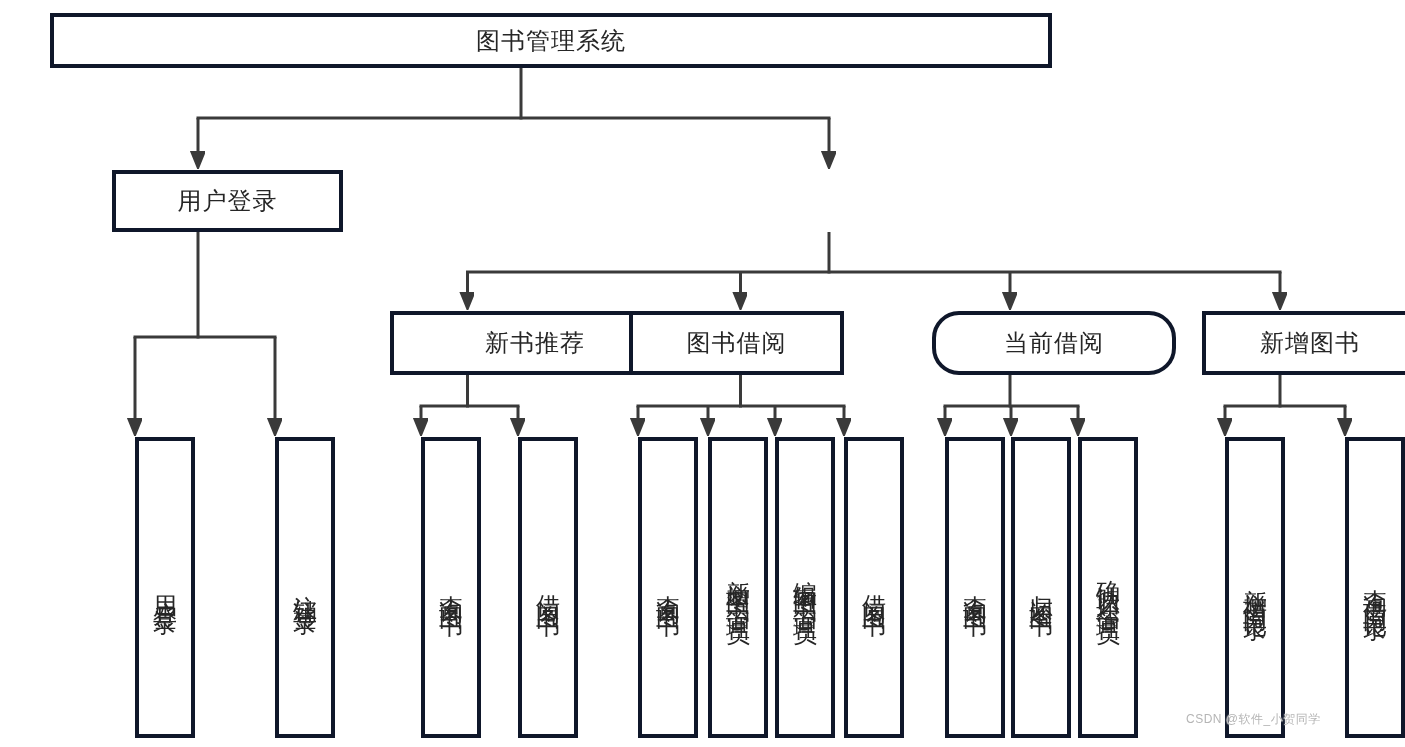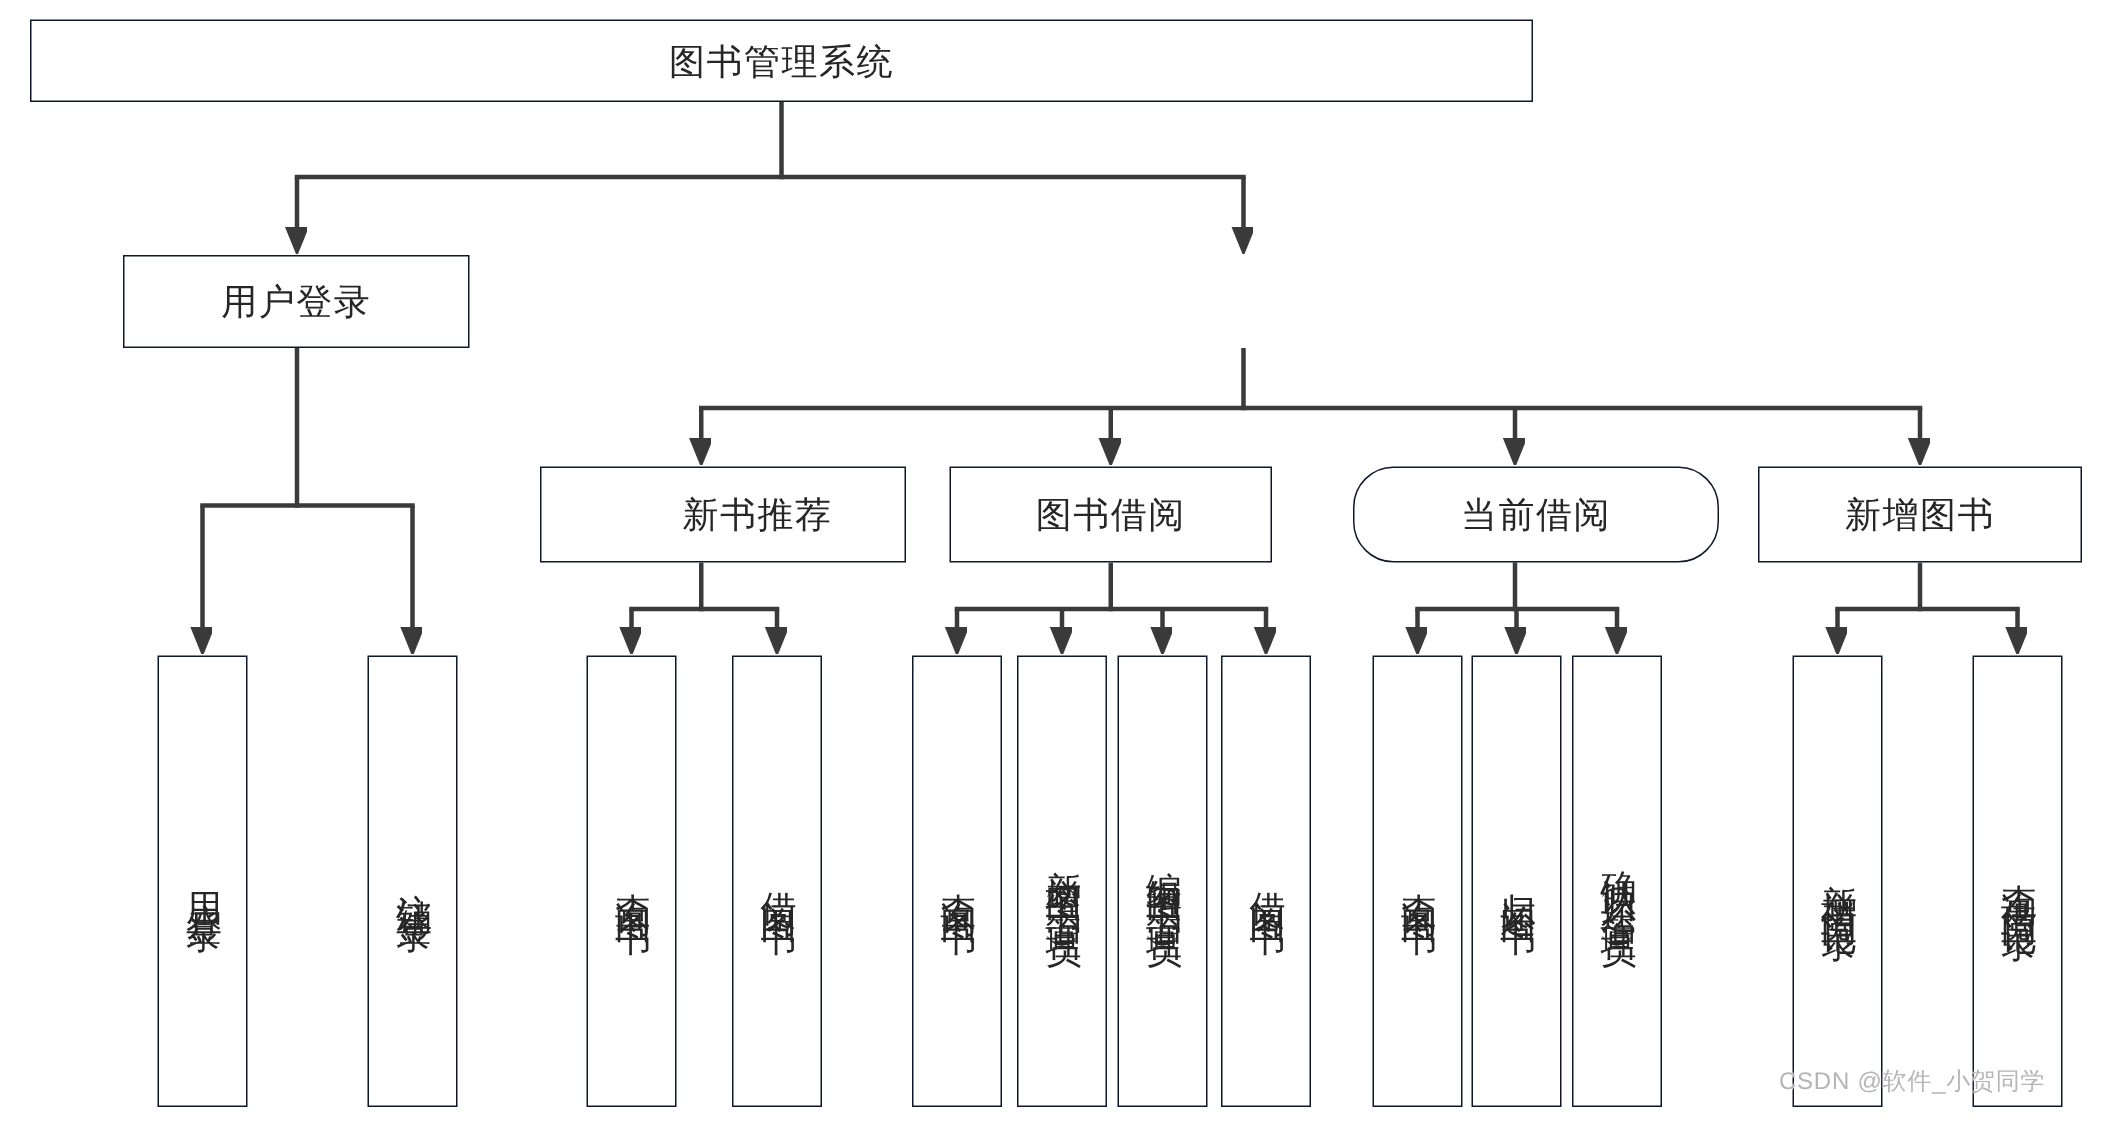--- a/index.html
+++ b/index.html
@@ -10,43 +10,44 @@
     font-family:"Liberation Sans","DejaVu Sans",sans-serif;
     color:#262626;
     overflow:hidden;
   }
   #wires{position:absolute;left:0;top:0;z-index:1;}
   #wires path{stroke:#3a3a3a;stroke-width:3;fill:none;}
   #wires .arrowhead{fill:#3a3a3a;}
   .node{
     position:absolute;
     box-sizing:border-box;
-    border:1px solid #0f172a;
+    border:4px solid #0f172a;
     background:#ffffff;
     display:flex;align-items:center;justify-content:center;
     z-index:2;
     font-size:24px;
     letter-spacing:1px;
     white-space:nowrap;
+    margin-left:30px;
   }
   .node.root{left:20px;top:13px;width:1002px;height:55px;}
   .node.lvl2{top:170px;height:62px;}
   .node.lvl3{top:311px;height:64px;}
   .node.leaf{
     top:437px;width:60px;height:301px;
     writing-mode:vertical-rl;
     text-orientation:mixed;
     letter-spacing:6px;
     font-size:24px;
     line-height:1;
     white-space:normal;
   }
   .watermark{
     position:absolute;left:1186px;top:711px;z-index:3;
-    font-size:16px;color:#b5b5b5;letter-spacing:0.5px;
+    font-size:12px;color:#b5b5b5;letter-spacing:0.5px;
     text-shadow:0 0 2px #ffffff,0 0 1px #ffffff;
     white-space:nowrap;
     text-align:center;
   }
 </style>
 </head>
 <body>
 
 <div id="canvas">
 
@@ -96,21 +97,21 @@
     <path d="M1223.5,406 L1346.5,406"></path>
     <path d="M1225,406 L1225,433" marker-end="url(#arrow)"></path>
     <path d="M1345,406 L1345,433" marker-end="url(#arrow)"></path>
   </svg>
 
   <div class="node root">图书管理系统</div>
 
   <div class="node lvl2" style="left:82px;width:231px;">用户登录</div>
 
   <div class="node lvl3" style="left:360px;width:244px;padding-left:46px;">新书推荐</div>
-  <div class="node lvl3" style="left:633px;width:215px;">图书借阅</div>
+  <div class="node lvl3" style="left:599px;width:215px;">图书借阅</div>
   <div class="node lvl3" style="left:902px;width:244px;border-radius:27px;">当前借阅</div>
   <div class="node lvl3" style="left:1172px;width:216px;">新增图书</div>
 
   <div class="node leaf" style="left:105px;">用户登录</div>
   <div class="node leaf" style="left:245px;">注销登录</div>
 
   <div class="node leaf" style="left:391px;">查询图书</div>
   <div class="node leaf" style="left:488px;">借阅图书</div>
 
   <div class="node leaf" style="left:608px;">查询图书</div>

